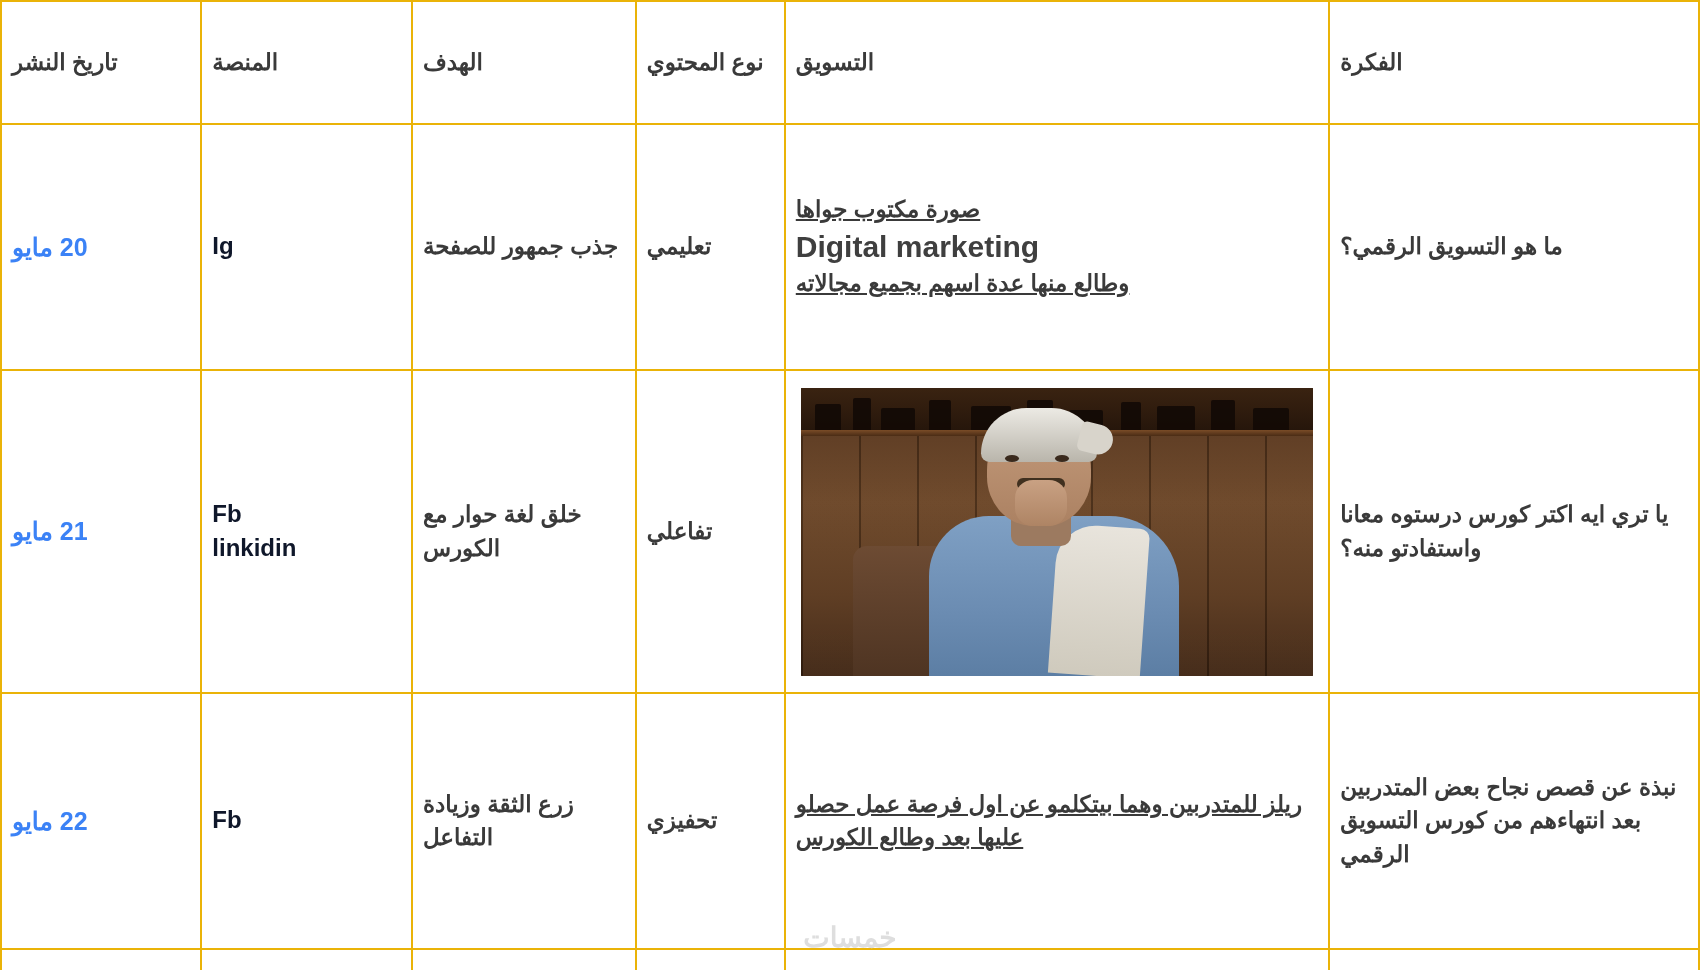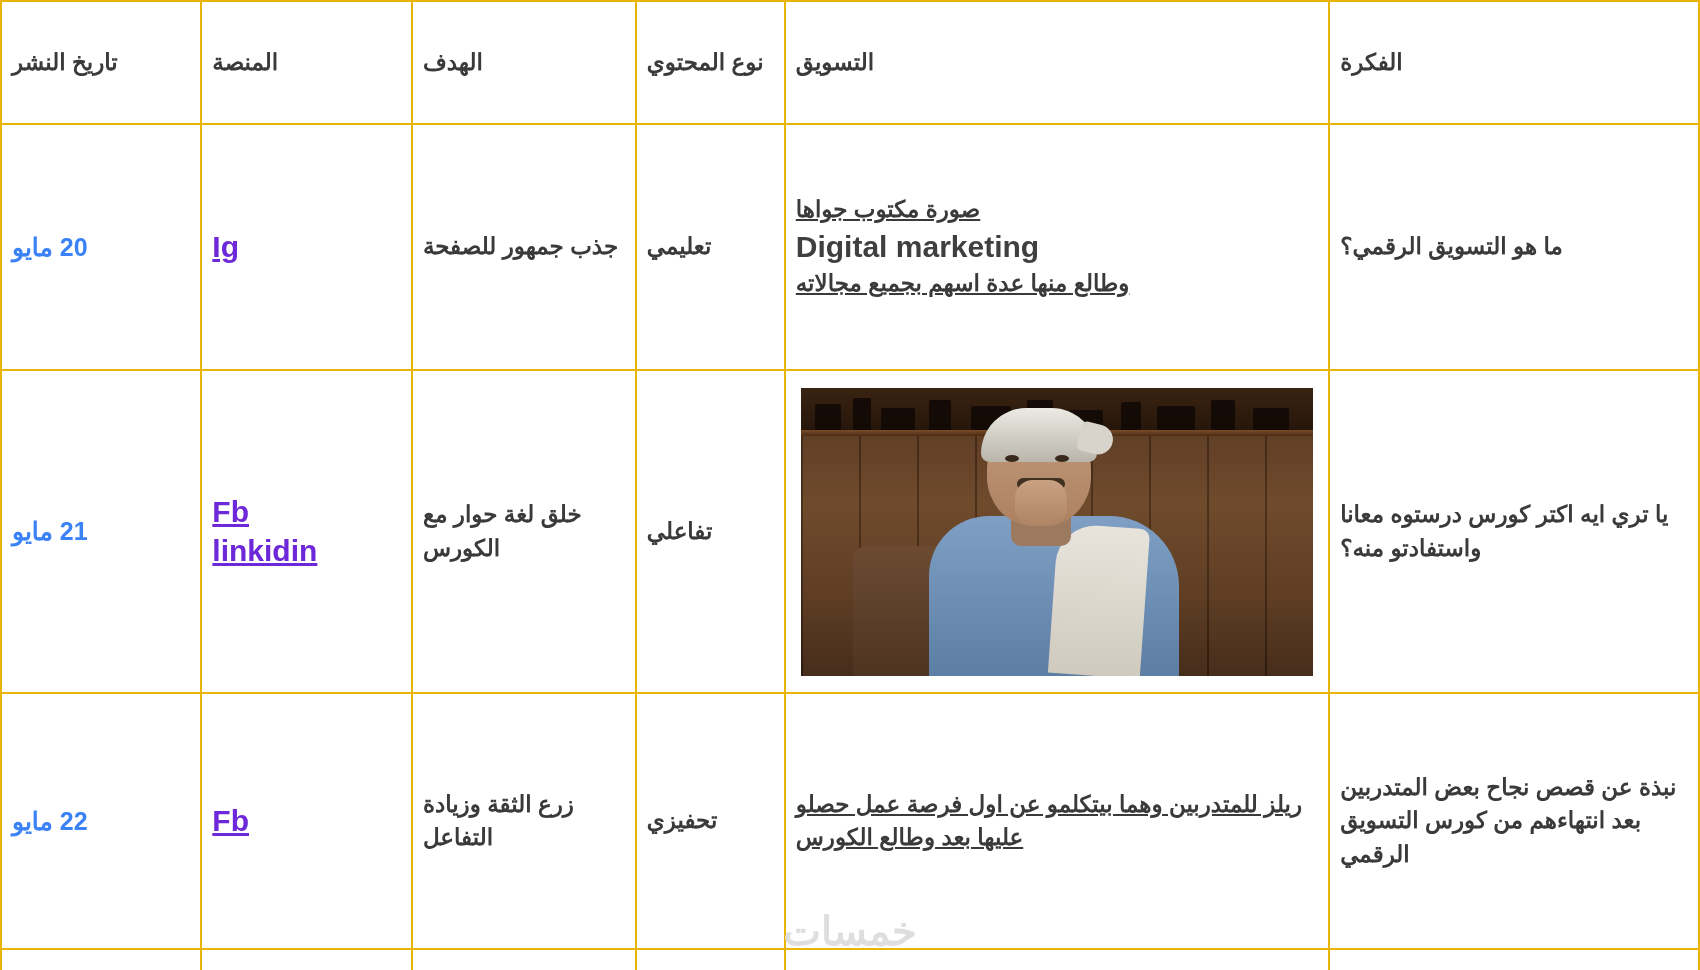--- a/index.html
+++ b/index.html
@@ -64,25 +64,24 @@
     font-weight: bold;
     color: #3f3f3f;
     display: block;
     line-height: 1.35;
   }
   .design-text {
     display: block;
     text-decoration: underline;
   }
   .platform-latin {
-    font-size: 30px;
-    font-weight: bold;
-    color: #6d28d9;
+    font-size: 24px;
+    font-weight: bold;
+    color: #0f172a;
     line-height: 1.25;
-    text-decoration: underline;
   }
   .date-text {
     font-size: 25px;
     font-weight: bold;
     color: #3b82f6;
   }
 
   
   .photo-cell {
     padding: 6px;
@@ -228,21 +227,21 @@
     width: 52px;
     height: 46px;
     background: linear-gradient(180deg,#c9a183,#ae8464);
     border-radius: 18px;
   }
   .watermark {
     position: absolute;
     left: 50%;
     transform: translateX(-50%);
     bottom: 16px;
-    font-size: 40px;
+    font-size: 28px;
     color: #dedede;
     letter-spacing: 4px;
     font-weight: bold;
     pointer-events: none;
     user-select: none;
   }
 </style>
 </head>
 <body>
 

